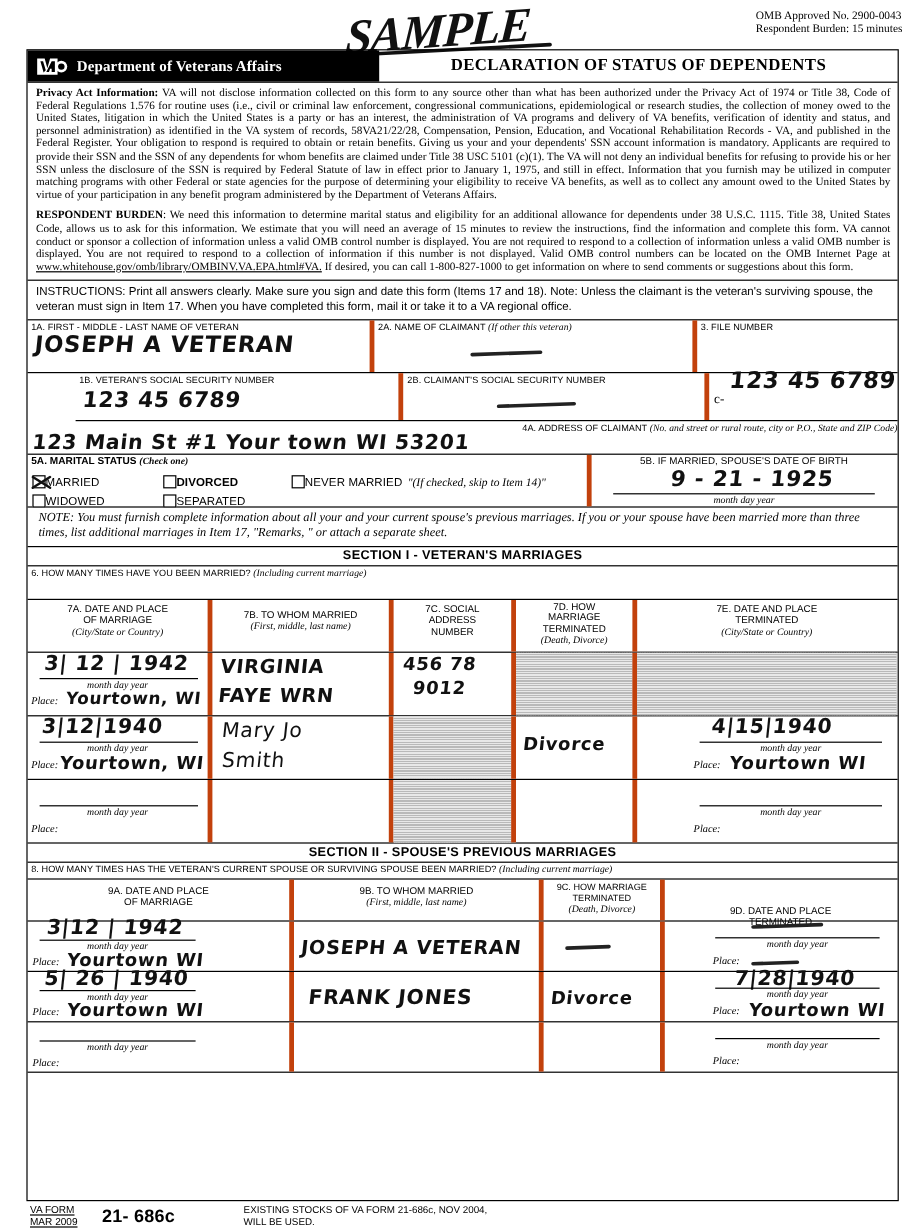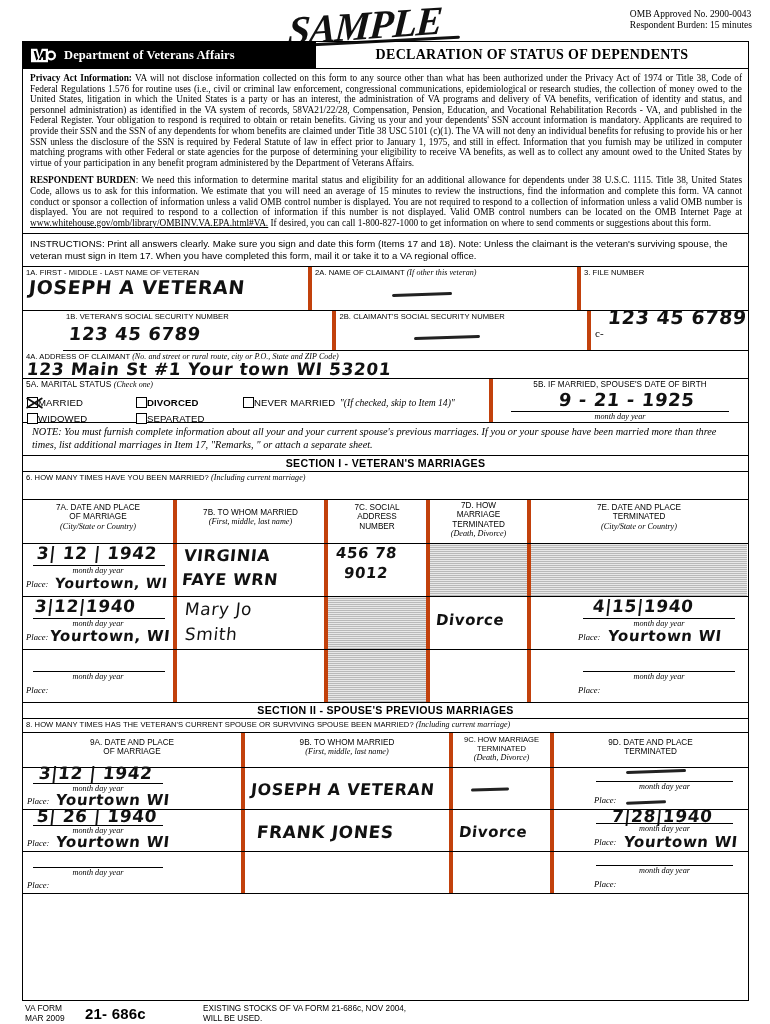--- a/index.html
+++ b/index.html
@@ -137,21 +137,21 @@
     content:""; position:absolute; left:-3px; top:4px;
     width:19px; height:2.2px; background:#111; border-radius:2px;
   }
   .cbx.x::before { transform:rotate(32deg); }
   .cbx.x::after  { transform:rotate(-32deg); }
   .cbx-lbl { font-size:9.6px; letter-spacing:0.1px; }
   .cbx-it { font-family:"Liberation Serif", serif; font-style:italic; font-size:9.6px; }
 
   
   .footer { display:flex; align-items:center; padding-top:3px; }
-  .f-form { font-size:8.4px; line-height:9.6px; width:62px; padding-left:2px; }
+  .f-form { font-size:8.4px; line-height:9.6px; width:62px; padding-left:2px;text-decoration:underline; }
   .f-num  { font-size:15px; font-weight:bold; width:118px; letter-spacing:0.2px; }
   .f-stk  { font-size:8.2px; line-height:9.6px; }
 </style>
 </head>
 <body>
 
 <div class="page">
 
   <div class="sample-stamp">SAMPLE</div>
   <div class="sample-underline"></div>
@@ -209,30 +209,30 @@
         <div class="lbl">2B. CLAIMANT'S SOCIAL SECURITY NUMBER</div>
         <div class="strike" style="position:absolute;left:78px;top:25px;width:66px;"></div>
       </div>
       <div class="cell" style="width:166px;">
         <div style="position:absolute;left:4px;top:16px;font-family:'Liberation Serif',serif;font-size:11px;">c-</div>
         <div class="hw hw-s" style="font-size:19px;position:absolute;left:17px;top:-5px;">123 45 6789</div>
       </div>
     </div>
 
     <div class="row" style="height:28px;">
-      <div class="cell" style="width:100%;">
+      <div class="cell" style="width:100%;text-align:right;">
         <div class="lbl"><span>4A. ADDRESS OF CLAIMANT</span> <span class="it">(No. and street or rural route, city or P.O., State and ZIP Code)</span></div>
         <div class="hw hw-s" style="font-size:17px;position:absolute;left:4px;top:8px;">123 Main St #1   Your town  WI  53201</div>
       </div>
     </div>
 
 
     <div class="row thick" style="height:44px;">
       <div class="cell" style="width:470px;">
-        <div class="lbl" style="font-size:8.4px;">
+        <div class="lbl" style="font-size:8.4px;font-weight:bold;">
           <span>5A. MARITAL STATUS</span>
           <span class="it">(Check one)</span>
         </div>
 
         <div style="position:absolute;left:4px;top:13px;">
           <span class="cbx x"></span><span class="cbx-lbl">MARRIED</span>
         </div>
         <div style="position:absolute;left:113px;top:13px;font-weight:bold;">
           <span class="cbx"></span><span class="cbx-lbl">DIVORCED</span>
         </div>
@@ -369,21 +369,21 @@
       </div>
       <div class="cell lbl-c" style="width:208px;padding-top:5px;">
         <div>9B. TO WHOM MARRIED</div>
         <div class="mdy">(First, middle, last name)</div>
       </div>
       <div class="cell lbl-c" style="width:101px;padding-top:2px;font-size:7.6px;line-height:9px;">
         <div>9C. HOW MARRIAGE</div>
         <div>TERMINATED</div>
         <div class="mdy">(Death, Divorce)</div>
       </div>
-      <div class="cell lbl-c" style="width:193px;padding-top:5px;">
+      <div class="cell lbl-c" style="width:193px;padding-top:22px;">
         <div>9D. DATE AND PLACE</div>
         <div>TERMINATED</div>
       </div>
     </div>
 
     <div class="row" style="height:42px;">
       <div class="cell" style="width:222px;">
         <div class="hw hw-s" style="font-size:17px;position:absolute;left:16px;top:-5px;">3|12 | 1942</div>
         <div class="wline" style="position:absolute;left:10px;width:130px;top:15px;"></div>
         <div class="mdy" style="position:absolute;left:10px;width:130px;top:16px;">month day year</div>

